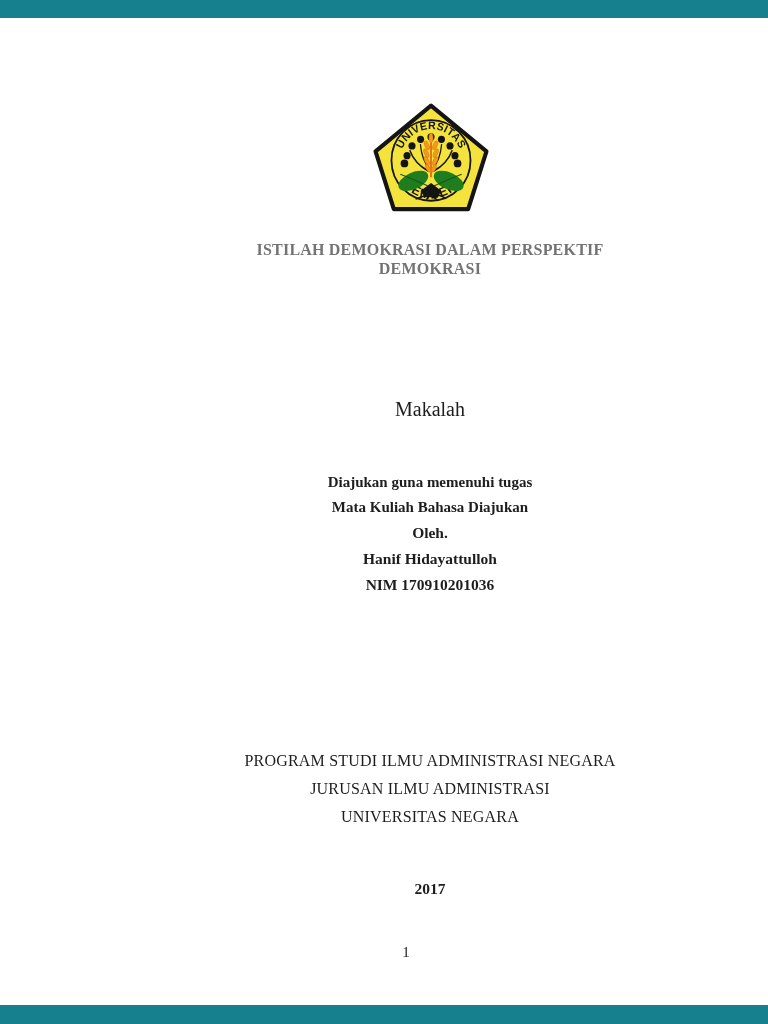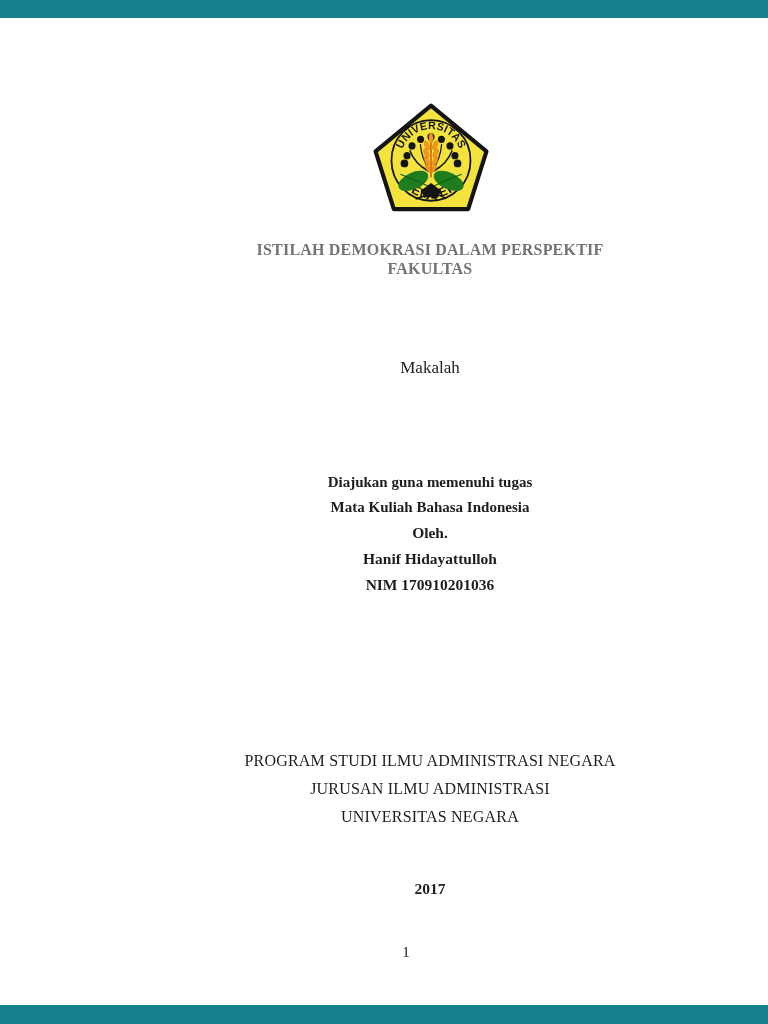--- a/index.html
+++ b/index.html
@@ -5,21 +5,21 @@
   html,body{margin:0;padding:0;background:#ffffff;}
   .viewer{
     position:relative;width:768px;height:1024px;background:#ffffff;overflow:hidden;
     font-family:"Liberation Serif","DejaVu Serif",serif;color:#1d1d1d;
   }
   .bar{position:absolute;left:0;width:768px;background:#16808e;}
   .bar-top{top:0;height:18px;}
   .bar-bottom{bottom:0;height:19px;}
   .center-col{position:absolute;left:92px;width:676px;text-align:center;}
   .doc-title{top:240px;font-size:16px;line-height:19px;font-weight:bold;letter-spacing:.2px;color:#737373;}
-  .doc-type{top:360px;font-size:17px;line-height:15px;text-align:center;}
+  .doc-type{top:402px;font-size:20px;line-height:15px;text-align:center;}
   .purpose{top:422px;font-size:15px;line-height:25px;font-weight:bold;margin-top:48px;}
   .author{top:520px;font-size:15.5px;line-height:26px;font-weight:bold;}
   .institution{top:747px;font-size:16px;line-height:28px;font-weight:normal;letter-spacing:.2px;}
   .year{top:881px;font-size:15.5px;line-height:16px;font-weight:bold;}
   .pagenum{top:945px;width:628px;font-size:15px;line-height:15px;}
   .logo{position:absolute;left:372px;top:102px;width:118px;height:112px;}
   .logo svg{display:block;width:100%;height:100%;}
   .logo-arc-text{font-family:"Liberation Sans","DejaVu Sans",sans-serif;font-weight:bold;fill:#141414;}
 </style>
 </head>
@@ -92,28 +92,28 @@
           <path d="M88,156 L74,161" fill="none"></path>
           <path d="M96,158 L92,162" fill="none"></path>
           <path d="M104,158 L110,162" fill="none"></path>
           <path d="M112,154 L126,160" fill="none"></path>
         </g>
       </svg>
     </div>
 
     <div class="center-col doc-title">
       <div>ISTILAH DEMOKRASI DALAM PERSPEKTIF</div>
-      <div>FAKULTAS</div>
+      <div>DEMOKRASI</div>
     </div>
 
     <div class="center-col doc-type">Makalah</div>
 
     <div class="center-col purpose">
       <div>Diajukan guna memenuhi tugas</div>
-      <div>Mata Kuliah Bahasa Indonesia</div>
+      <div>Mata Kuliah Bahasa Diajukan</div>
     </div>
 
     <div class="center-col author">
       <div>Oleh.</div>
       <div>Hanif Hidayattulloh</div>
       <div>NIM 170910201036</div>
     </div>
 
     <div class="center-col institution">
       <div>PROGRAM STUDI ILMU ADMINISTRASI NEGARA</div>

